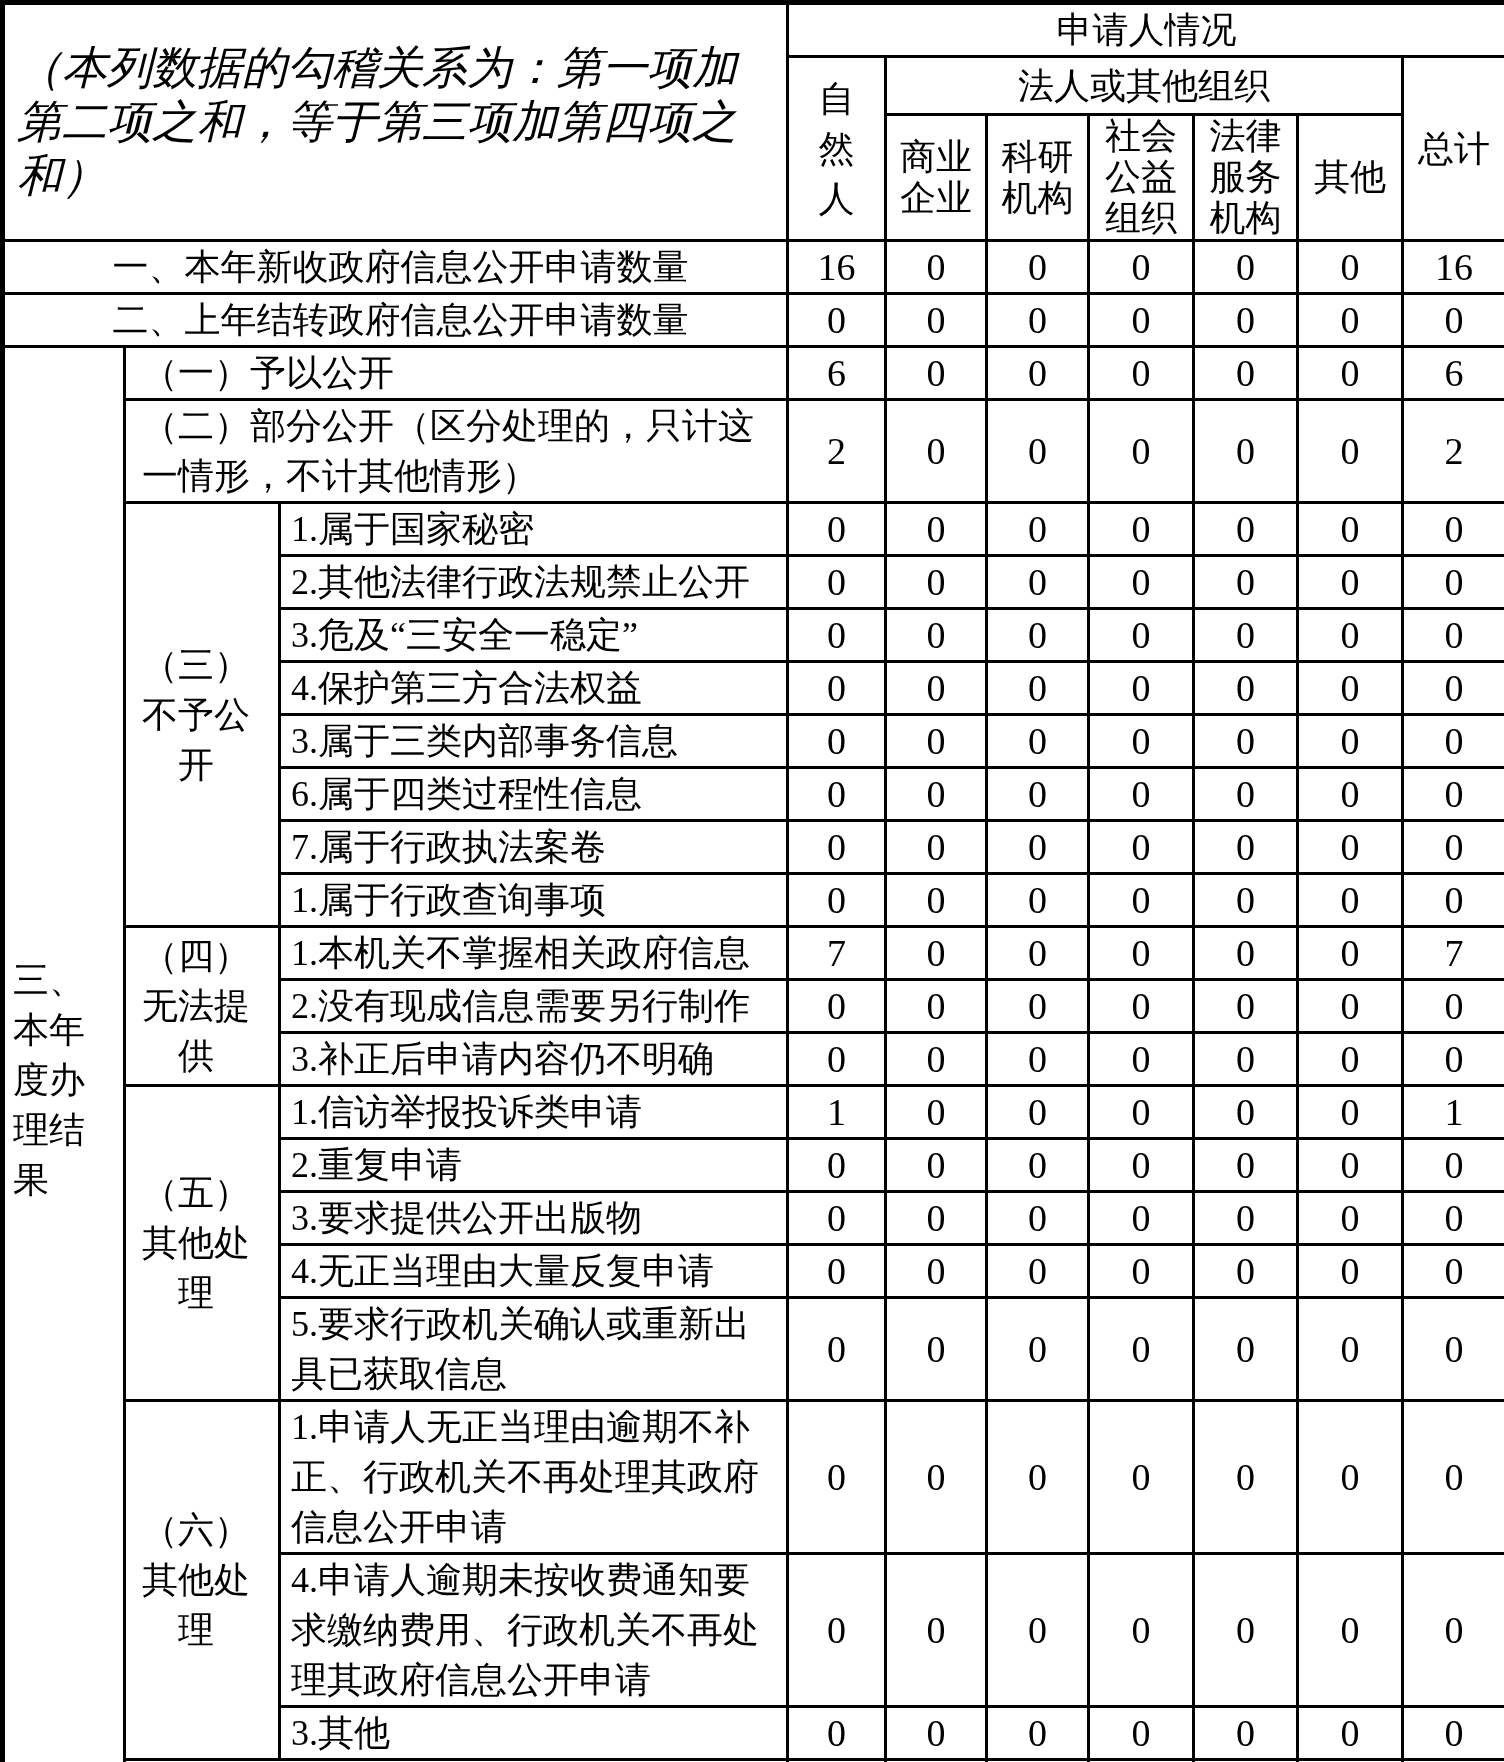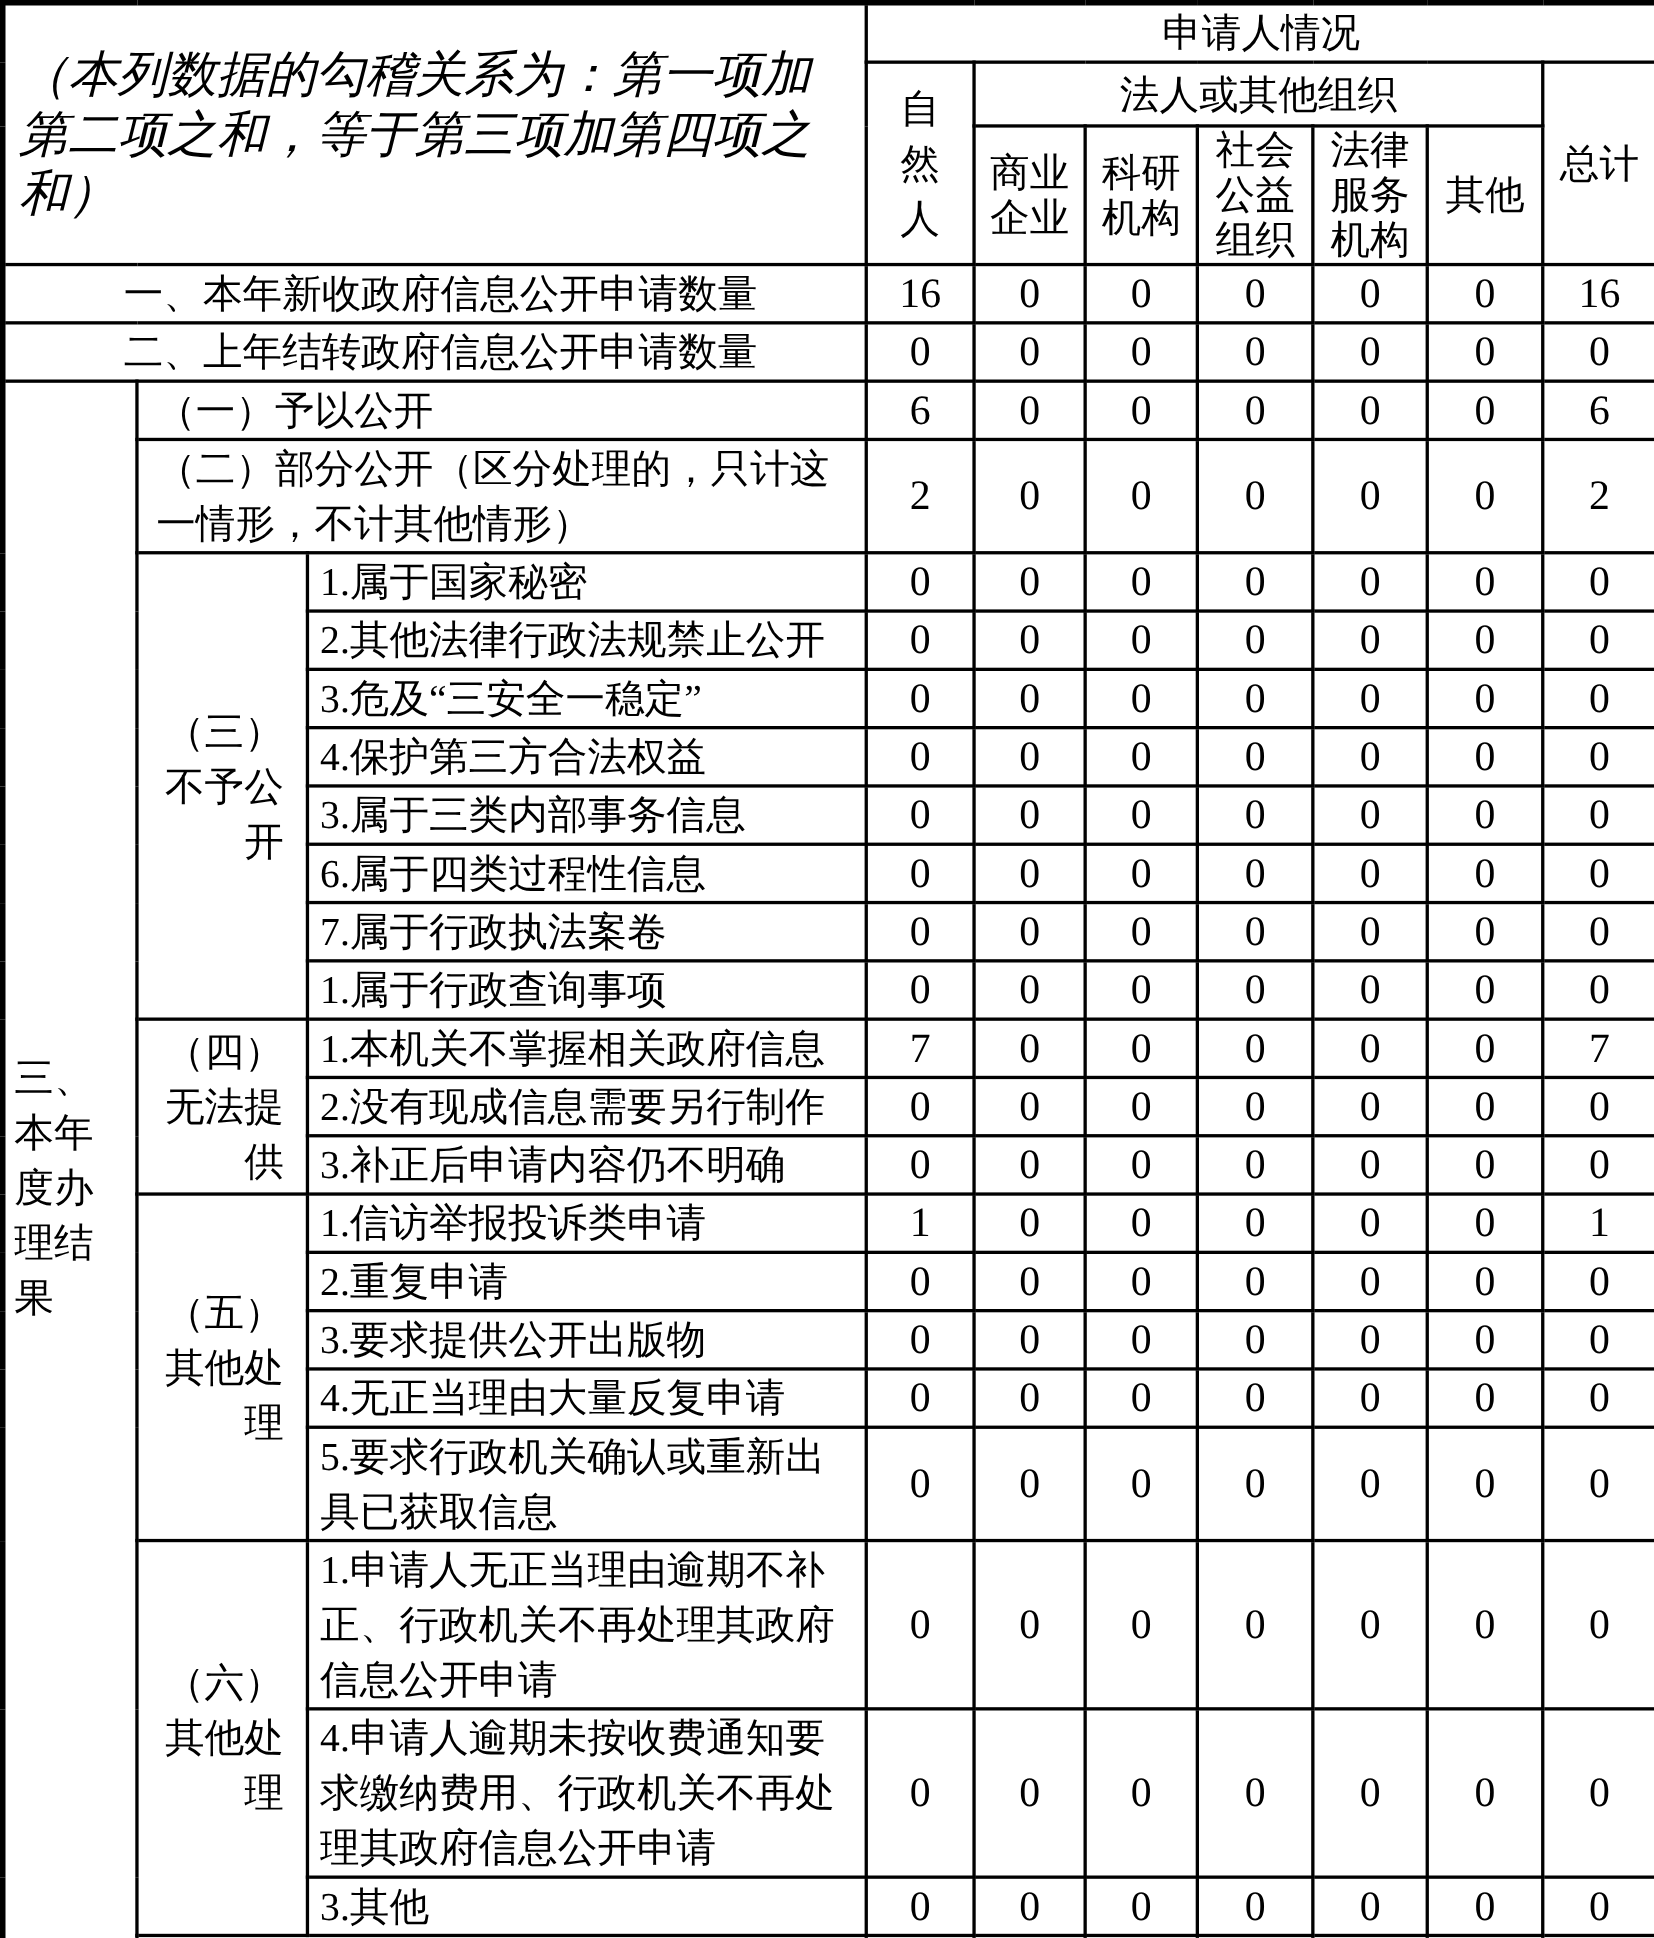--- a/index.html
+++ b/index.html
@@ -13,21 +13,21 @@
   tr.s{height:49px;}
   tr.d{height:101px;}
   tr.t{height:150px;}
   
   .corner{font-style:italic;font-size:45px;line-height:54px;padding:0 10px 0 12px;text-align:left;vertical-align:middle;}
   .ch{text-align:center;}
   .wrapnarrow{width:1.15em;margin:0 auto;text-align:center;}
   .wrap2{width:2.25em;margin:0 auto;text-align:center;}
   .lbl{text-align:center;padding-left:10px;}
   .lbl2{text-align:left;padding-left:16px;}
-  .grp{text-align:right;padding-left:8px;padding-right:20px;}
+  .grp{text-align:center;padding-left:8px;padding-right:20px;}
   .cat{text-align:left;padding-left:8px;padding-right:26px;}
   .itm{text-align:left;padding-left:10px;padding-right:4px;}
   .v{text-align:center;font-size:38px;}
 </style>
 </head>
 <body>
 
 <table>
 <colgroup>
   <col style="width:122px">

